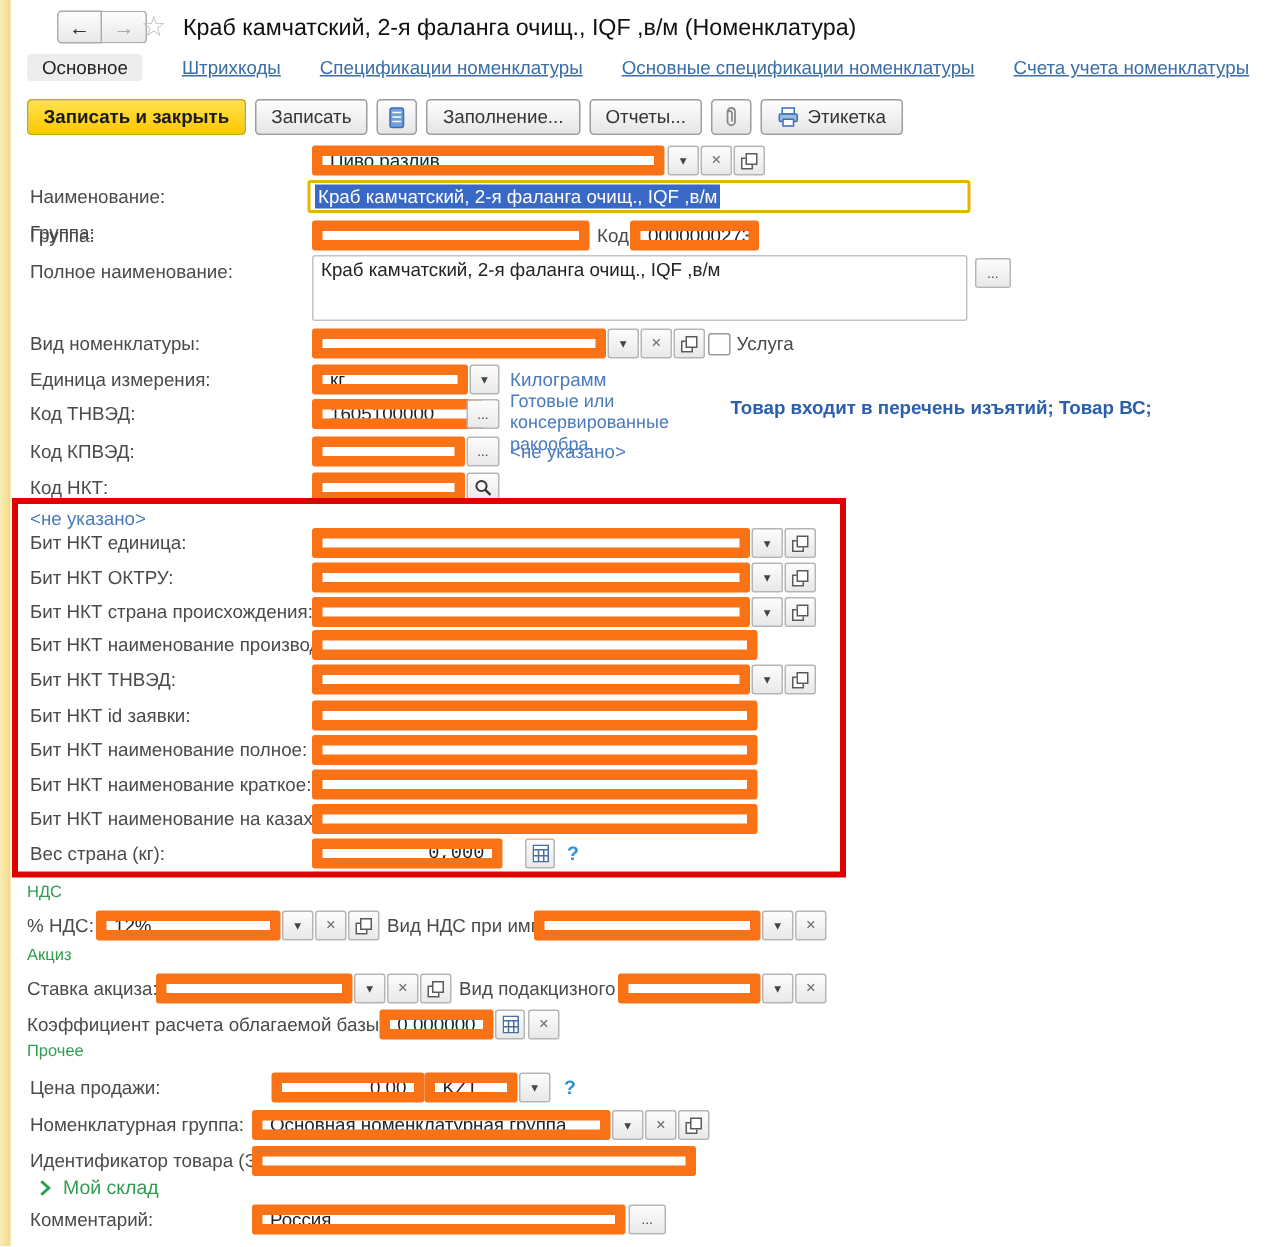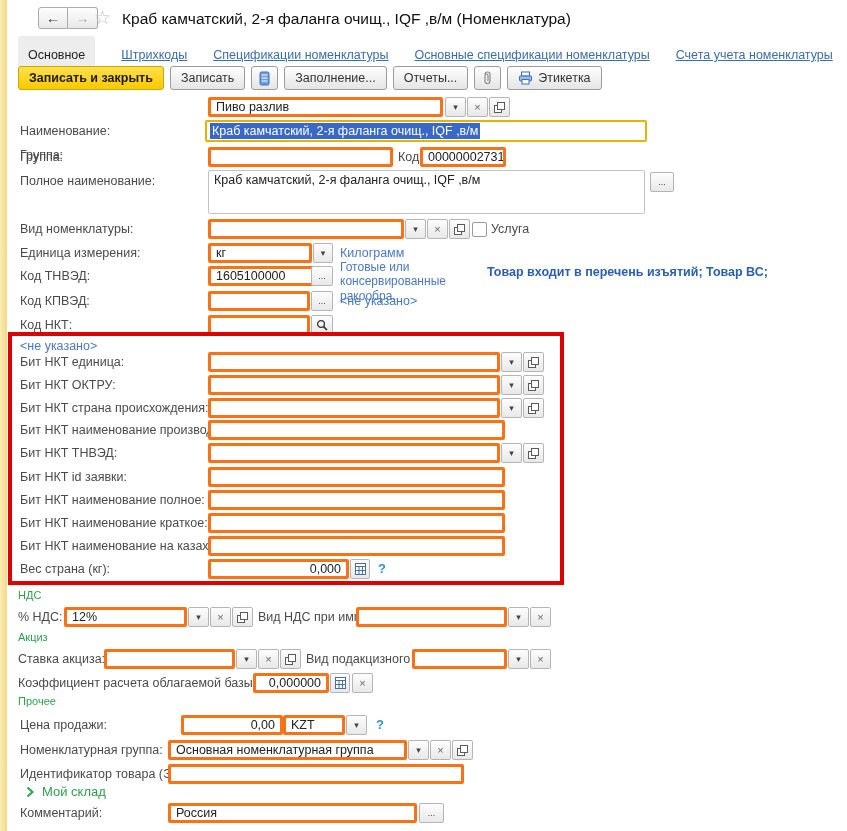--- a/index.html
+++ b/index.html
@@ -12,33 +12,33 @@
   .navbtn{width:30px;height:22px;border:1px solid #ababab;box-sizing:border-box;
           background:linear-gradient(#fdfdfd,#e9e9e9);display:flex;align-items:center;
           justify-content:center;font-size:14px;color:#333;}
   .navbtn.first{border-radius:3px 0 0 3px;}
   .navbtn.last{border-radius:0 3px 3px 0;border-left:none;color:#a8a8a8;}
   .star{position:absolute;left:94px;top:6px;font-size:19px;color:#bdbdbd;}
   .title{position:absolute;left:122px;top:10px;font-size:15.5px;color:#101010;white-space:nowrap;}
   
   .tabs{position:absolute;left:18px;top:36px;display:flex;gap:26px;align-items:center;
         width:829px;overflow:hidden;white-space:nowrap;}
-  .tab-active{background:#ededed;padding:12px 10px;border-radius:3px;font-size:12.5px;color:#222;}
+  .tab-active{background:#ededed;padding:2px 10px;border-radius:3px;font-size:12.5px;color:#222;}
   .tab-link{font-size:12.5px;color:#3a6ea5;text-decoration:underline;cursor:pointer;}
   
   .toolbar{position:absolute;left:18px;top:66px;display:flex;gap:6px;align-items:center;}
   .btn{display:inline-flex;align-items:center;gap:5px;height:24px;padding:0 10px;
        border:1px solid #9c9c9c;border-radius:3px;background:linear-gradient(#fefefe,#e5e5e5);
        font-size:12.5px;color:#333;box-sizing:border-box;}
   .btn.primary{background:linear-gradient(#ffe14d,#fdc800);border-color:#c9a800;
                font-weight:bold;color:#1a1a1a;}
   .btn.icon-only{padding:0 6px;}
   
   .lbl{position:absolute;font-size:12.5px;color:#4a4a4a;white-space:nowrap;}
-  .inp{position:absolute;height:20px;border:3px solid #f97316;border-radius:2px;background:#fff;
+  .inp{position:absolute;height:20px;border:7px solid #f97316;border-radius:2px;background:#fff;
        font-size:12.5px;padding:0 5px;box-sizing:border-box;color:#222;display:flex;
        align-items:center;overflow:hidden;white-space:nowrap;}
   .inp.right{justify-content:flex-end;}
   .mb{position:absolute;height:20px;width:21px;border:1px solid #b5b5b5;border-radius:2px;
       background:linear-gradient(#fdfdfd,#e8e8e8);display:flex;align-items:center;
       justify-content:center;font-size:9px;color:#444;box-sizing:border-box;}
   .mb .x{font-size:11px;color:#666;}
   .oi{width:11px;height:11px;position:relative;display:inline-block;}
   .oi::before{content:"";position:absolute;left:0;bottom:0;width:6px;height:6px;
               border:1px solid #5a5a5a;background:#fff;}
@@ -241,21 +241,21 @@
   <div class="lbl" style="left:20px;top:493px;">Бит НКТ наименование полное:</div>
   <div class="inp" style="left:208px;top:490px;width:297px;"></div>
 
   <div class="lbl" style="left:20px;top:516px;">Бит НКТ наименование краткое:</div>
   <div class="inp" style="left:208px;top:513px;width:297px;"></div>
 
   <div class="lbl" style="left:20px;top:539px;">Бит НКТ наименование на казахском:</div>
   <div class="inp" style="left:208px;top:536px;width:297px;"></div>
 
   <div class="lbl" style="left:20px;top:562px;">Вес страна (кг):</div>
-  <div class="inp right" style="left:208px;top:559px;width:141px;">0,000</div>
+  <div class="inp right" style="left:208px;top:559px;width:127px;font-family:Liberation Mono, monospace;">0,000</div>
   <div class="mb" style="left:350px;top:559px;width:20px;">
     <svg width="11" height="12" viewBox="0 0 11 12">
       <rect x="0.5" y="0.5" width="10" height="11" fill="#fff" stroke="#4a6f9e"></rect>
       <line x1="0.5" y1="3.5" x2="10.5" y2="3.5" stroke="#4a6f9e"></line>
       <line x1="4" y1="3.5" x2="4" y2="11.5" stroke="#4a6f9e"></line>
       <line x1="7.5" y1="3.5" x2="7.5" y2="11.5" stroke="#4a6f9e"></line>
       <line x1="0.5" y1="7.5" x2="10.5" y2="7.5" stroke="#4a6f9e"></line>
     </svg>
   </div>
   <div class="qmark" style="left:378px;top:561px;">?</div>

